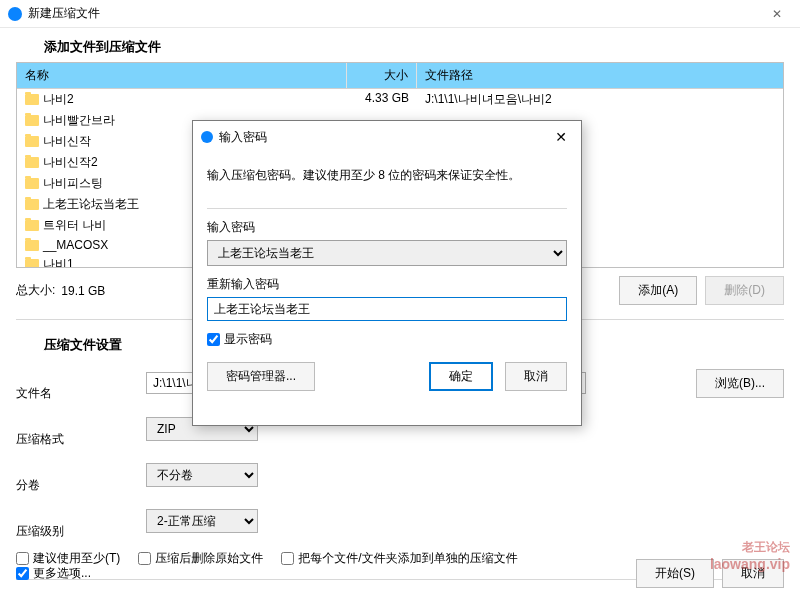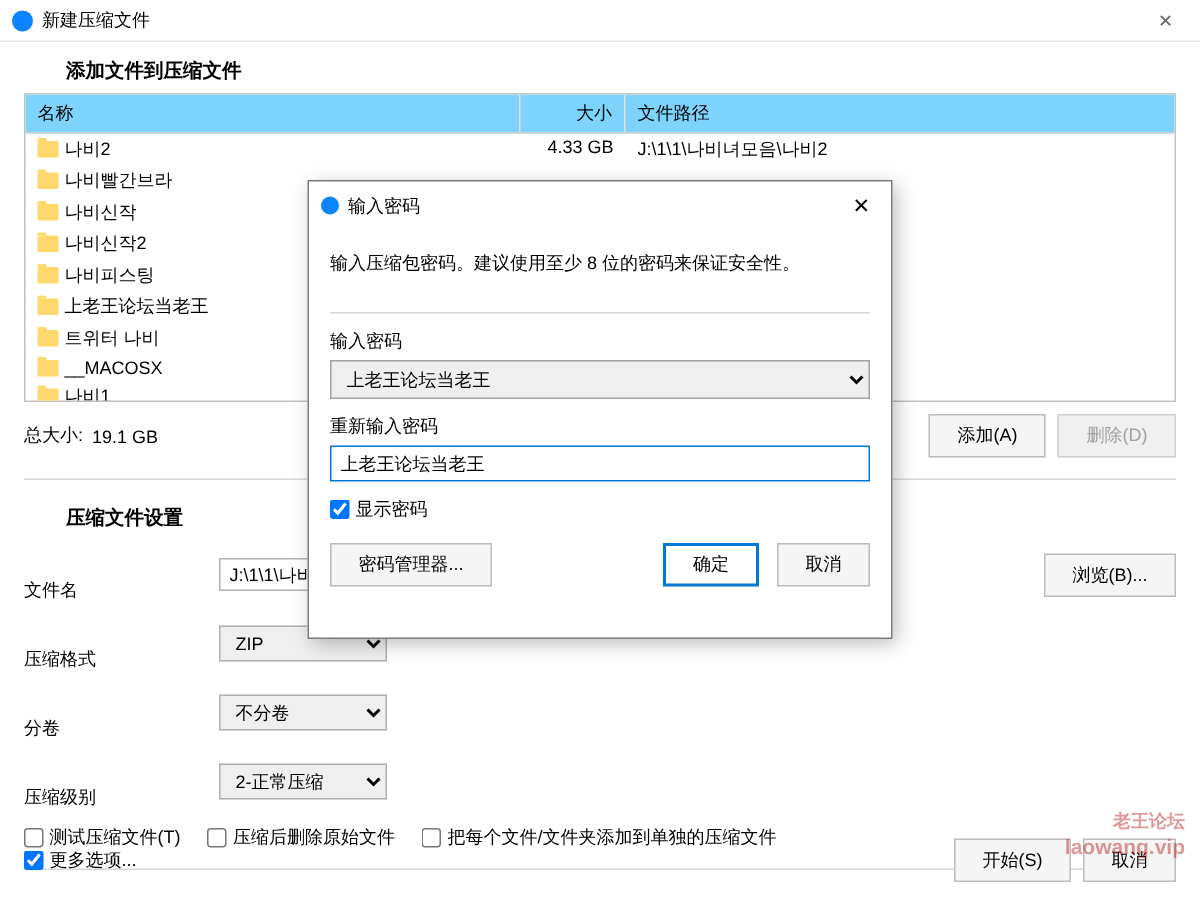--- a/index.html
+++ b/index.html
@@ -35,21 +35,21 @@
 .form-row select.sel-vol { width: 112px; }
 .form-row select.sel-lvl { width: 112px; }
 .chk-row { display: flex; align-items: center; gap: 18px; padding: 6px 16px; }
 .chk { display: flex; align-items: center; gap: 4px; }
 .chk input { width:13px; height:13px; }
 .footer { position:absolute; bottom:0; left:0; right:0; display:flex; align-items:center; padding:10px 16px 14px; }
 .footer .btns { margin-left:auto; display:flex; gap:8px;}
 .watermark { position:absolute; right:10px; bottom:30px; color:#b91c1c; opacity:.45; font-size:26px; font-weight:bold; pointer-events:none; line-height:1.1; text-align:right;}
 .watermark .small{font-size:14px; display:block;}
 
-.modal { position: absolute; left: 205px; top: 120px; width: 390px; background: #fff; border: 1px solid #7a7a7a; box-shadow: 3px 3px 12px rgba(0,0,0,.25); }
+.modal { position: absolute; left: 192px; top: 120px; width: 390px; background: #fff; border: 1px solid #7a7a7a; box-shadow: 3px 3px 12px rgba(0,0,0,.25); }
 .modal .m-title { display:flex; align-items:center; padding:6px 8px; }
 .modal .m-title .close { margin-left:auto; padding:2px 6px; font-size:14px;}
 .modal .m-body { padding: 6px 14px 32px; }
 .modal .m-body .hint { padding: 8px 0 18px; }
 .modal .m-body .hr { height:1px; background:#d8d8d8; margin: 6px 0 10px; }
 .modal .m-body label.fld { display:block; margin: 6px 0 4px; }
 .modal .m-body select, .modal .m-body input[type=text]{ width:100%; border:1px solid #0078d4; padding:4px 6px; font-size:12px;}
 .modal .m-body select{border-color:#a0a0a0;}
 .modal .m-foot { display:flex; gap:12px; padding: 14px 0 2px; align-items:center;}
 .modal .m-foot .spacer{flex:1;}
@@ -174,21 +174,21 @@
   <select class="sel-vol"><option>不分卷</option></select>
 </div>
 <div class="form-row">
   <span class="lbl">压缩级别</span>
   <select class="sel-lvl"><option>2-正常压缩</option></select>
 </div>
 
 <div class="chk-row">
   <label class="chk">
       <input type="checkbox" style="">
-      <span>测试压缩文件(T)</span>
+      <span>建议使用至少(T)</span>
     </label>
   <label class="chk">
       <input type="checkbox" style="">
       <span>压缩后删除原始文件</span>
     </label>
   <label class="chk">
       <input type="checkbox" style="">
       <span>把每个文件/文件夹添加到单独的压缩文件</span>
     </label>
 </div>

